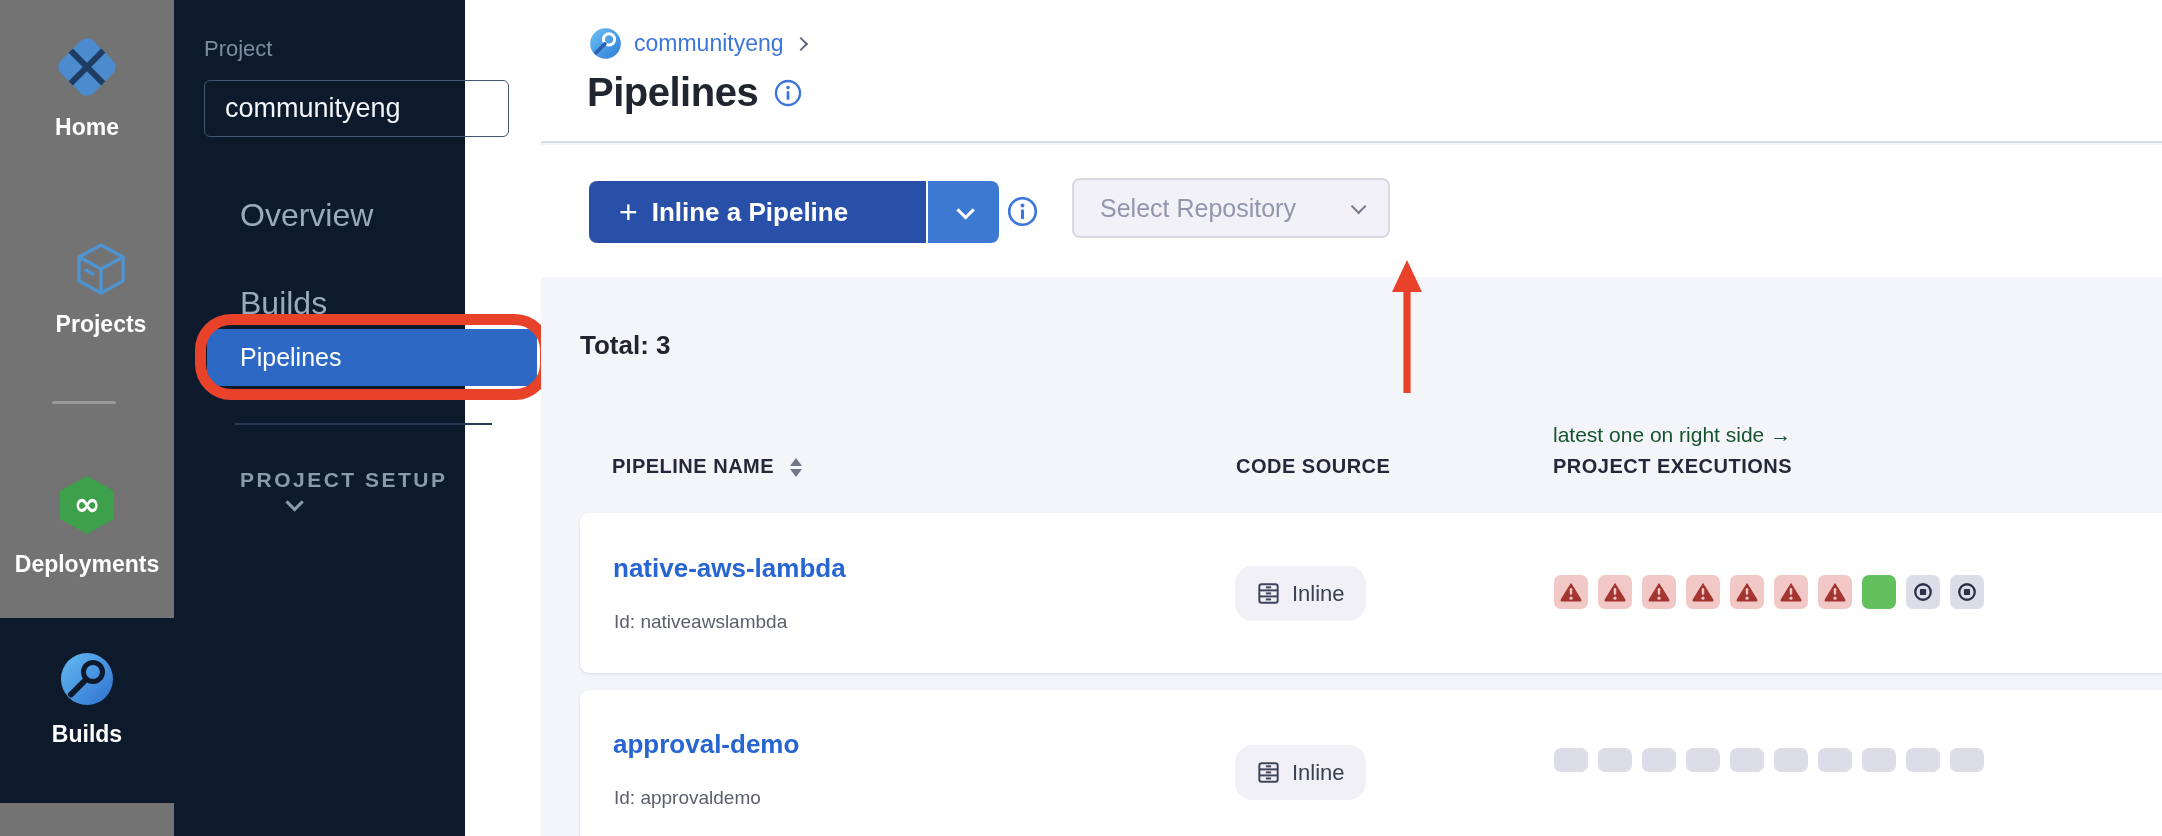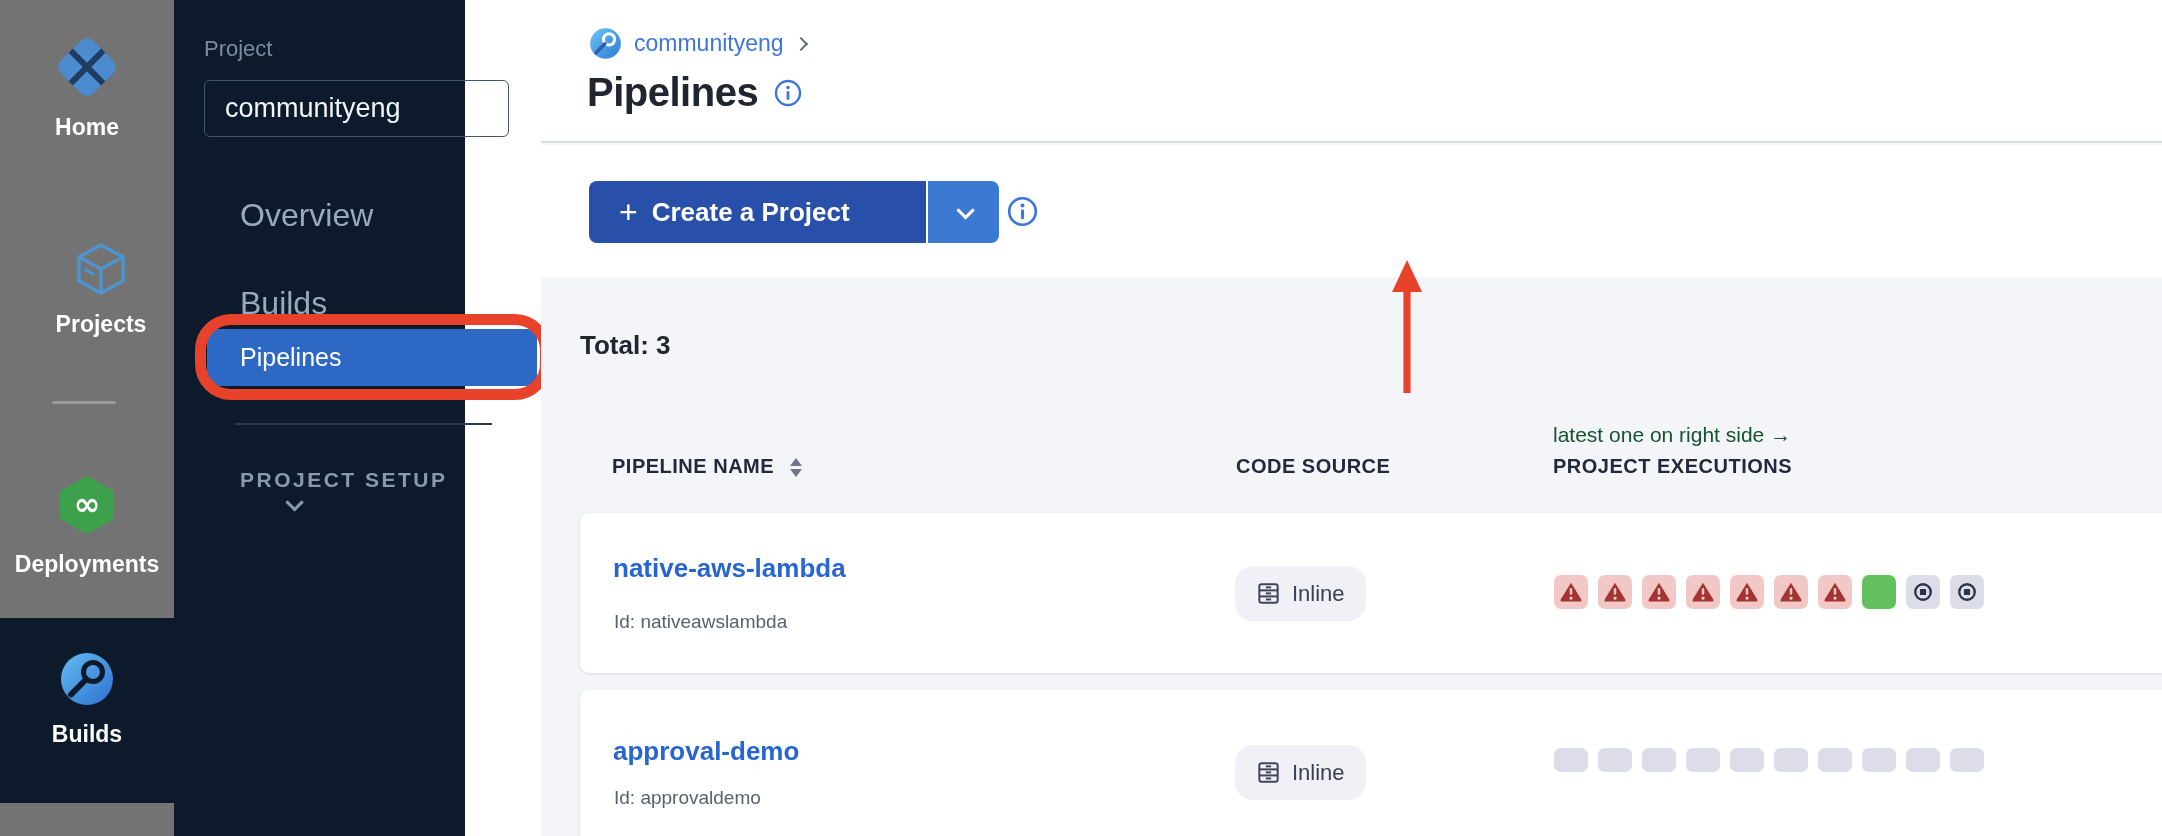--- a/index.html
+++ b/index.html
@@ -194,34 +194,38 @@
         <circle cx="14" cy="8.6" r="1.8" fill="#3d76da"></circle>
         <rect x="12.6" y="12" width="2.8" height="9" rx="1.4" fill="#3d76da"></rect>
       </svg>
     </div>
   </div>
 
   <div id="toolbar">
     <div id="create-btn-group">
       <div id="create-btn-main">
         <span class="plus">+</span>
-        <span class="lbl">Create a Project</span>
+        <span class="lbl">Inline a Pipeline</span>
       </div>
       <div id="create-btn-sep"></div>
       <div id="create-btn-caret">
         <span class="chev chev-down" style="color:#fff; border-width:0 3.5px 3.5px 0;"></span>
       </div>
     </div>
 
     <svg class="abs" style="left:466px; top:51px;" width="31" height="31" viewBox="0 0 28 28">
       <circle cx="14" cy="14" r="12" fill="none" stroke="#3d76da" stroke-width="2.4"></circle>
       <circle cx="14" cy="8.6" r="1.8" fill="#3d76da"></circle>
       <rect x="12.6" y="12" width="2.8" height="9" rx="1.4" fill="#3d76da"></rect>
     </svg>
 
+    <div id="repo-select">
+      <span class="rlbl">Select Repository</span>
+      <span class="chev chev-down" style="color:#767b90; border-width:0 2.5px 2.5px 0; width:11px; height:11px;"></span>
+    </div>
   </div>
 
   <div id="total-label">Total: 3</div>
 
   <svg id="red-arrow" width="40" height="142" viewBox="0 0 40 142">
     <polygon points="20,5 5,37 35,37" fill="#e8422b"></polygon>
     <rect x="16.4" y="34" width="7.2" height="104" fill="#e8422b"></rect>
   </svg>
 
   <div class="col-head" style="left:71px;">
@@ -308,21 +312,21 @@
         <div class="exec-cell exec-aborted">
           <svg width="30" height="30" viewBox="0 0 34 34">
             <circle cx="17" cy="17" r="8.8" fill="none" stroke="#2b3148" stroke-width="2.6"></circle>
             <rect x="13.5" y="13.5" width="7" height="7" rx="1" fill="#2b3148"></rect>
           </svg>
         </div>
       </div>
   </div>
 
   <div class="pipeline-card" style="top:690px; height:170px;">
-    <div class="pipeline-name" style="top:46px;">approval-demo</div>
+    <div class="pipeline-name" style="top:39px;">approval-demo</div>
     <div class="pipeline-id" style="top:97px;">Id: approvaldemo</div>
     <div class="source-badge" style="top:55px;">
       <svg width="25" height="25" viewBox="0 0 24 24">
         <rect x="3.2" y="3.2" width="17.6" height="17.6" rx="2.2" fill="none" stroke="#3e445c" stroke-width="1.9"></rect>
         <line x1="3.2" y1="9" x2="20.8" y2="9" stroke="#3e445c" stroke-width="1.9"></line>
         <line x1="3.2" y1="14.8" x2="20.8" y2="14.8" stroke="#3e445c" stroke-width="1.9"></line>
         <line x1="9.5" y1="6.1" x2="14.5" y2="6.1" stroke="#3e445c" stroke-width="1.9"></line>
         <line x1="9.5" y1="11.9" x2="14.5" y2="11.9" stroke="#3e445c" stroke-width="1.9"></line>
         <line x1="9.5" y1="17.7" x2="14.5" y2="17.7" stroke="#3e445c" stroke-width="1.9"></line>
       </svg>

